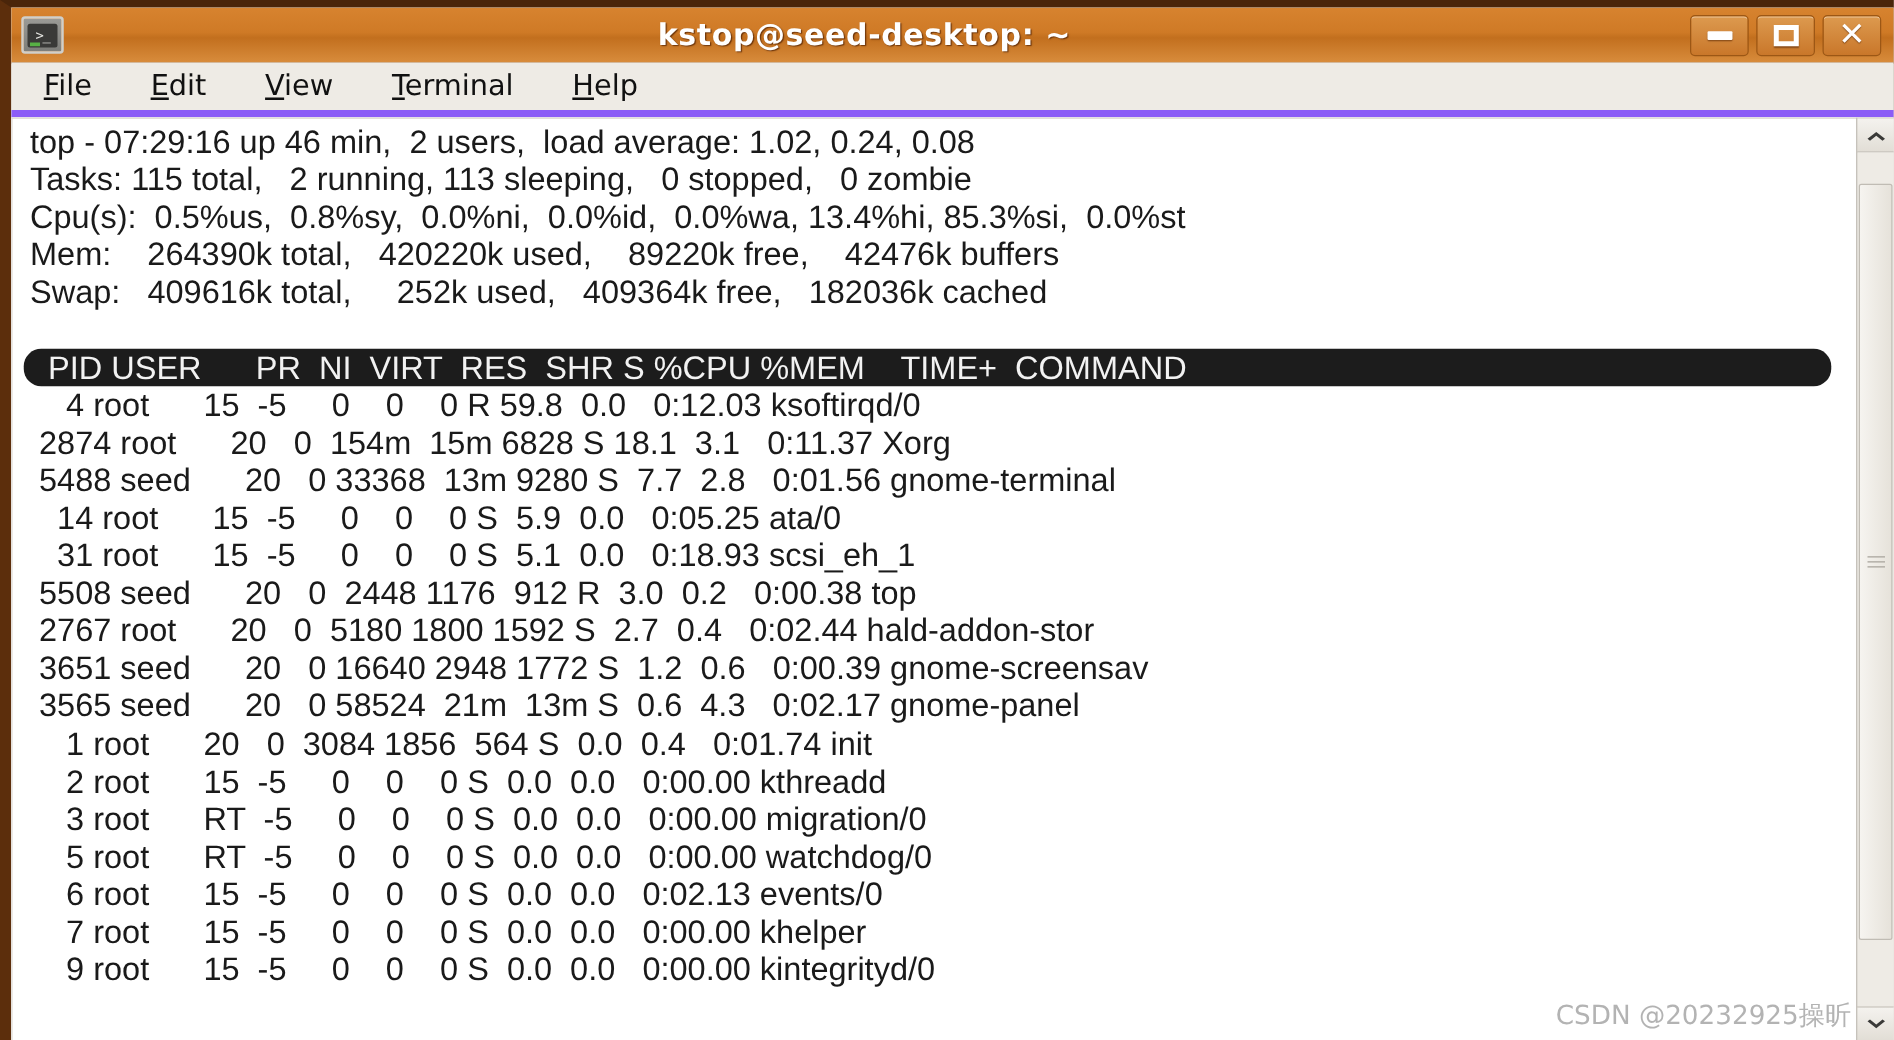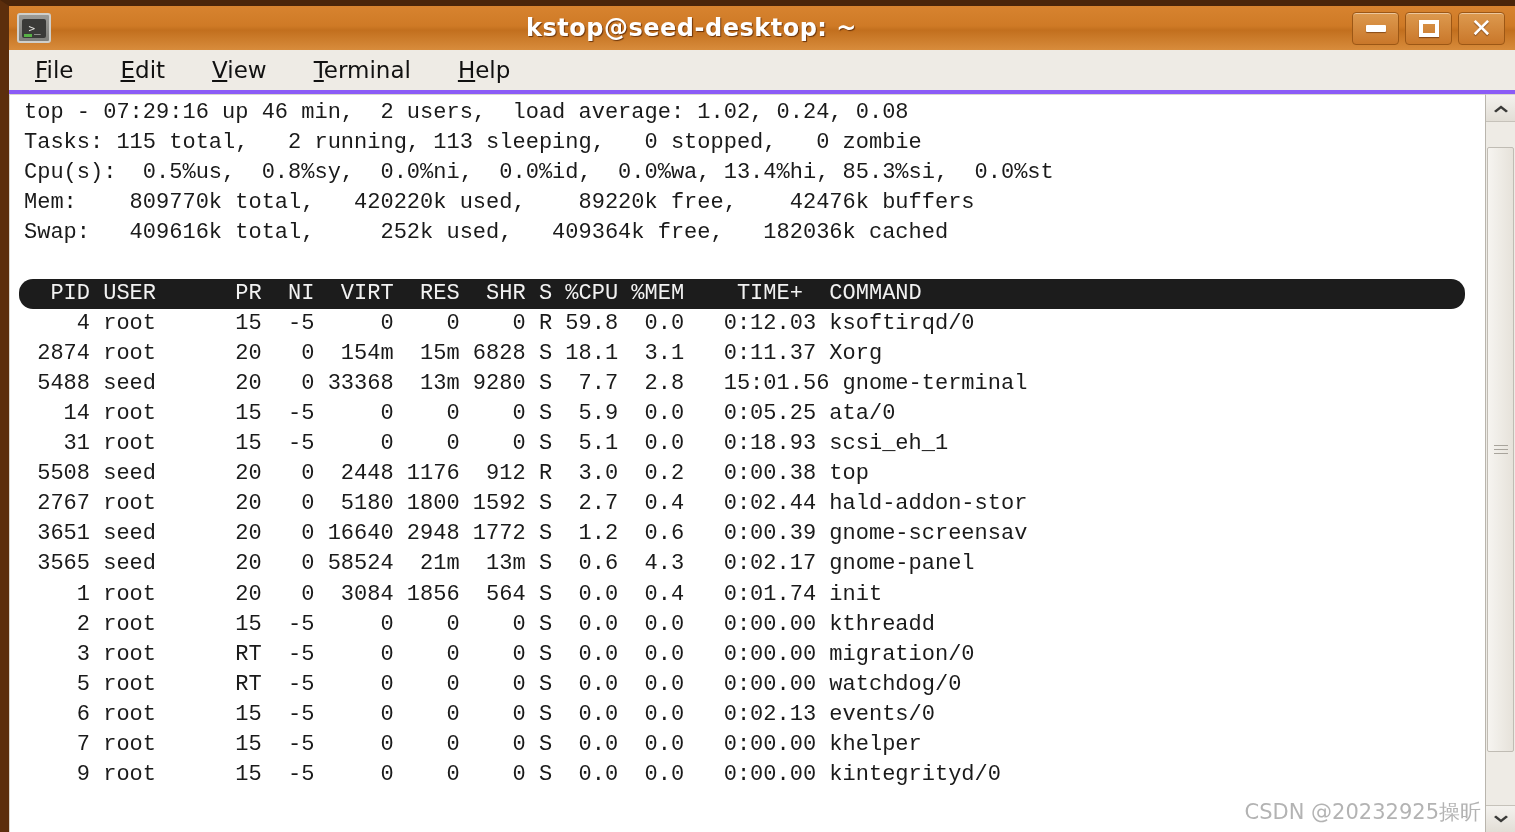--- a/index.html
+++ b/index.html
@@ -124,21 +124,21 @@
     text-shadow: 0 1px 1px rgba(90,40,5,0.7);
   }
 
   
   .menubar {
     position: absolute;
     left: 0; top: 44px;
     right: 0;
     height: 44px;
     background: #eeebe5;
-    border-bottom: 4px solid #8b5cf6;
+    border-bottom: 6px solid #8b5cf6;
     display: flex;
     align-items: center;
     padding-left: 26px;
     box-sizing: border-box;
   }
   .menu-item {
     font-family: "DejaVu Sans", sans-serif;
     font-size: 23px;
     color: #111111;
     margin-right: 47px;
@@ -158,22 +158,22 @@
     flex: 1;
     position: relative;
     background: #ffffff;
     border-left: 1px solid #d9d5cd;
     border-top: 1px solid #d9d5cd;
     overflow: hidden;
     padding: 3px 0 0 14px;
     box-sizing: border-box;
   }
   .tline {
-    font-family: Liberation Mono, monospace;
-    font-size: 22px;
+    font-family: Liberation Sans, sans-serif;
+    font-size: 26px;
     line-height: 30.1px;
     color: #1a1a1a;
     white-space: pre;
     letter-spacing: 0px;
   }
   .tline.blank { color: transparent; }
   .hdrline {
     background: #1c1c1c;
     color: #f2f2f2;
     display: block;
@@ -277,28 +277,28 @@
     <div class="menu-item"><u>V</u><span>iew</span></div>
     <div class="menu-item"><u>T</u><span>erminal</span></div>
     <div class="menu-item"><u>H</u><span>elp</span></div>
   </div>
 
   <div class="term-wrap">
     <div class="term">
       <div class="tline">top - 07:29:16 up 46 min,  2 users,  load average: 1.02, 0.24, 0.08</div>
       <div class="tline">Tasks: 115 total,   2 running, 113 sleeping,   0 stopped,   0 zombie</div>
       <div class="tline">Cpu(s):  0.5%us,  0.8%sy,  0.0%ni,  0.0%id,  0.0%wa, 13.4%hi, 85.3%si,  0.0%st</div>
-      <div class="tline">Mem:    809770k total,   420220k used,    89220k free,    42476k buffers</div>
+      <div class="tline">Mem:    264390k total,   420220k used,    89220k free,    42476k buffers</div>
       <div class="tline">Swap:   409616k total,     252k used,   409364k free,   182036k cached</div>
       <div class="tline blank">&nbsp;</div>
       <div class="tline hdrline">  PID USER      PR  NI  VIRT  RES  SHR S %CPU %MEM    TIME+  COMMAND</div>
       <div id="rows">
           <div class="tline">    4 root      15  -5     0    0    0 R 59.8  0.0   0:12.03 ksoftirqd/0</div>
           <div class="tline"> 2874 root      20   0  154m  15m 6828 S 18.1  3.1   0:11.37 Xorg</div>
-          <div class="tline"> 5488 seed      20   0 33368  13m 9280 S  7.7  2.8   15:01.56 gnome-terminal</div>
+          <div class="tline"> 5488 seed      20   0 33368  13m 9280 S  7.7  2.8   0:01.56 gnome-terminal</div>
           <div class="tline">   14 root      15  -5     0    0    0 S  5.9  0.0   0:05.25 ata/0</div>
           <div class="tline">   31 root      15  -5     0    0    0 S  5.1  0.0   0:18.93 scsi_eh_1</div>
           <div class="tline"> 5508 seed      20   0  2448 1176  912 R  3.0  0.2   0:00.38 top</div>
           <div class="tline"> 2767 root      20   0  5180 1800 1592 S  2.7  0.4   0:02.44 hald-addon-stor</div>
           <div class="tline"> 3651 seed      20   0 16640 2948 1772 S  1.2  0.6   0:00.39 gnome-screensav</div>
           <div class="tline"> 3565 seed      20   0 58524  21m  13m S  0.6  4.3   0:02.17 gnome-panel</div>
           <div class="tline">    1 root      20   0  3084 1856  564 S  0.0  0.4   0:01.74 init</div>
           <div class="tline">    2 root      15  -5     0    0    0 S  0.0  0.0   0:00.00 kthreadd</div>
           <div class="tline">    3 root      RT  -5     0    0    0 S  0.0  0.0   0:00.00 migration/0</div>
           <div class="tline">    5 root      RT  -5     0    0    0 S  0.0  0.0   0:00.00 watchdog/0</div>

